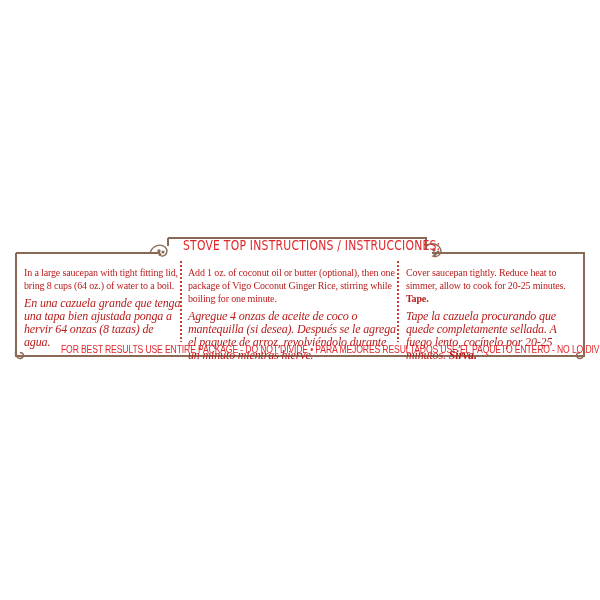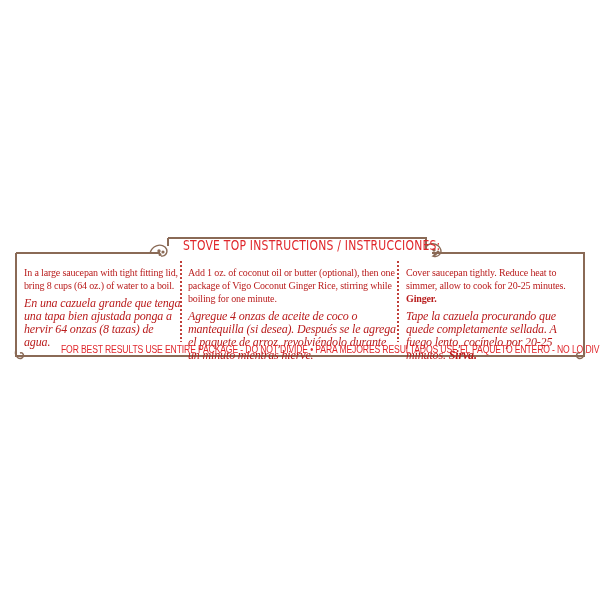--- a/index.html
+++ b/index.html
@@ -87,21 +87,21 @@
 <div class="col" id="col2">
   <p class="en">Add 1 oz. of coconut oil or butter (optional), then one package of Vigo Coconut Ginger Rice, stirring while boiling for one minute.</p>
   <p class="es">Agregue 4 onzas de aceite de coco o mantequilla (si desea). Después se le agrega el paquete de arroz, revolviéndolo durante un minuto mientras hierve.</p>
 </div>
 
 <div class="dots" id="dots2"></div>
 
 <div class="col" id="col3">
   <p class="en">
     <span>Cover saucepan tightly. Reduce heat to simmer, allow to cook for 20-25 minutes.</span>
-    <span class="bold">Ginger.</span>
+    <span class="bold">Tape.</span>
   </p>
   <p class="es">
     <span>Tape la cazuela procurando que quede completamente sellada. A fuego lento, cocínelo por 20-25 minutos.</span>
     <span class="bold">Sirva.</span>
   </p>
 </div>
 
 <div class="footer">
   <span>FOR BEST RESULTS USE ENTIRE PACKAGE - DO NOT DIVIDE • PARA MEJORES RESULTADOS USE EL PAQUETO ENTERO - NO LO DIVIDA</span>
 </div>

